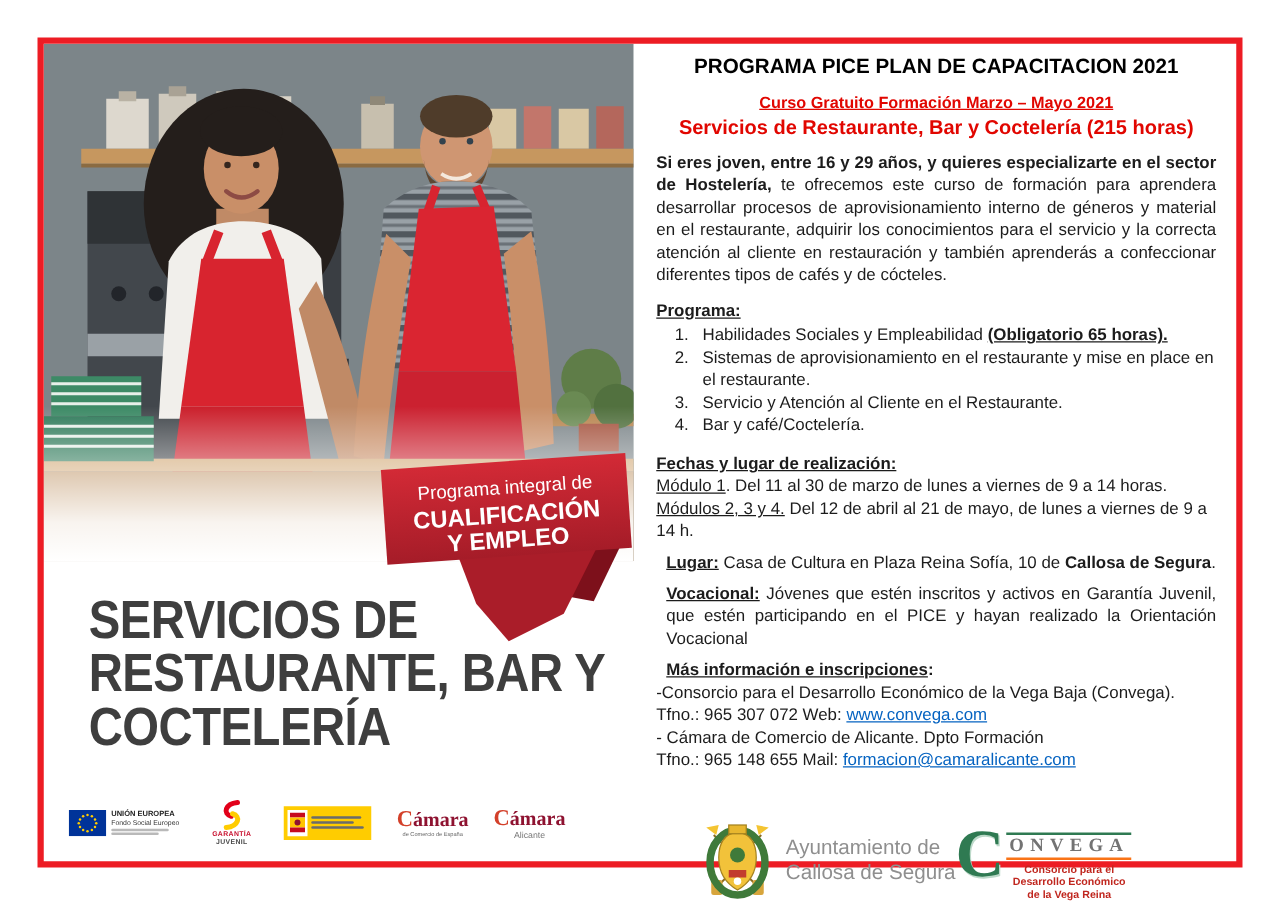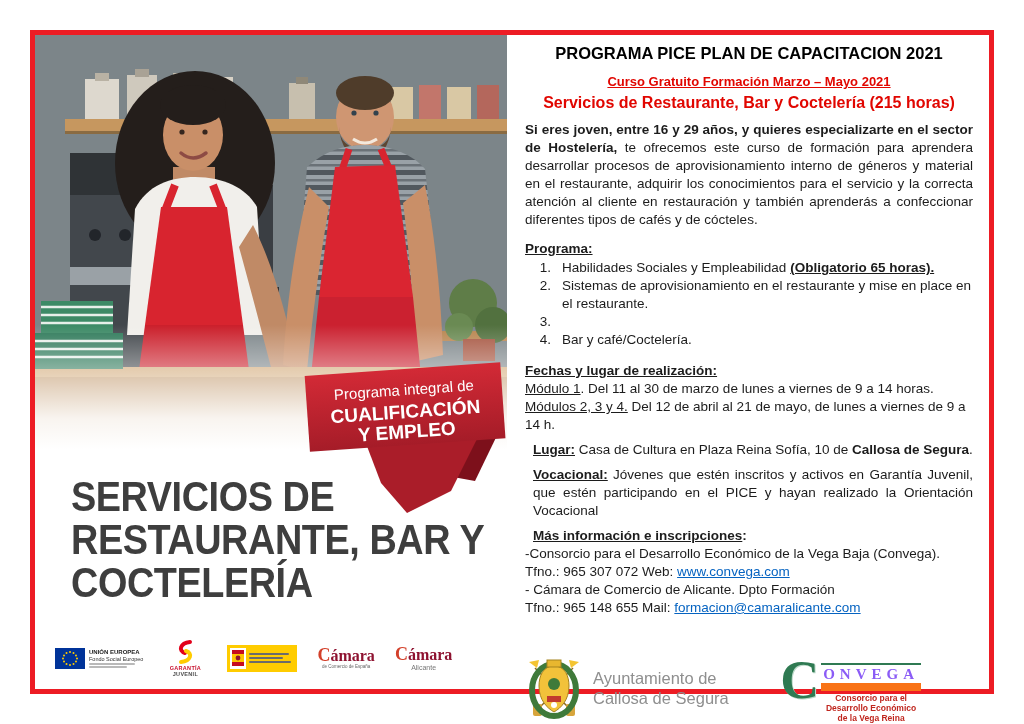--- a/index.html
+++ b/index.html
@@ -47,30 +47,30 @@
   .b{font-weight:700;}
   .u{text-decoration:underline;}
   .sec-head{font-weight:700;text-decoration:underline;margin-top:11px;}
   .plist{margin-top:1px;}
   .pitem{display:flex;}
   .pnum{width:26px;text-align:right;flex:none;}
   .ptext{margin-left:11px;}
   .line{margin-top:0;}
   .gap{margin-top:7px;padding-left:8px;}
   a.doclink{color:#0563c1;text-decoration:underline;cursor:pointer;}
-  .logos-right{position:absolute;left:10px;right:28px;bottom:4px;height:74px;
-               display:flex;align-items:center;justify-content:space-between;padding-right:40px;}
+  .logos-right{position:absolute;left:10px;right:8px;bottom:4px;height:74px;
+               display:flex;align-items:center;justify-content:center;padding-right:40px;}
   .ayto{display:flex;align-items:center;gap:8px;}
   .ayto-text{font-size:16.5px;line-height:20px;color:#8f8f8f;}
   .convega{display:flex;align-items:flex-start;}
   .cv-c{font-family:"Liberation Serif",serif;font-size:54px;line-height:54px;font-weight:700;
         color:#2f7a52;text-shadow:1px 1px 0 #bcd9c9;}
   .cv-right{margin-left:2px;margin-top:10px;display:flex;flex-direction:column;align-items:center;}
   .cv-name{font-family:"Liberation Serif",serif;font-weight:700;font-size:15px;letter-spacing:5px;
-           color:#8b5cf6;border-top:2px solid #2f7a52;border-bottom:8px solid #f97316;padding:0 2px;}
+           color:#737373;border-top:2px solid #2f7a52;border-bottom:2px solid #f97316;padding:0 2px;}
   .cv-sub{color:#c0271f;font-weight:700;font-size:8.5px;line-height:10px;text-align:center;margin-top:2px;}
 </style>
 </head>
 <body>
 
 <div class="page">
   <div class="flyer">
 
     <div class="photo">
       <svg width="472" height="414" viewBox="0 0 472 414">
@@ -265,20 +265,21 @@
         <div class="pitem">
           <span class="pnum">1.</span>
           <span class="ptext"><span>Habilidades Sociales y Empleabilidad </span><span class="b u">(Obligatorio 65 horas).</span></span>
         </div>
         <div class="pitem">
           <span class="pnum">2.</span>
           <span class="ptext">Sistemas de aprovisionamiento en el restaurante y mise en place en el restaurante.</span>
         </div>
         <div class="pitem">
           <span class="pnum">3.</span>
+          <span class="ptext">Servicio y Atención al Cliente en el Restaurante.</span>
         </div>
         <div class="pitem">
           <span class="pnum">4.</span>
           <span class="ptext">Bar y café/Coctelería.</span>
         </div>
       </div>
 
       <div class="sec-head" style="margin-top:13px">Fechas y lugar de realización:</div>
       <div class="line"><span class="u">Módulo 1</span><span>. Del 11 al 30 de marzo de lunes a viernes de 9 a 14 horas.</span></div>
       <div class="line"><span class="u">Módulos 2, 3 y 4.</span><span> Del 12 de abril al 21 de mayo, de lunes a viernes de 9 a 14 h.</span></div>

